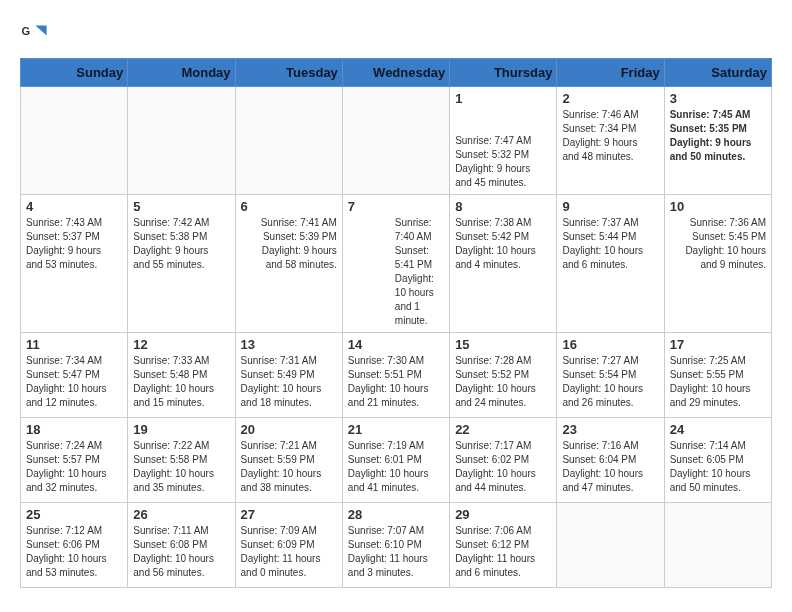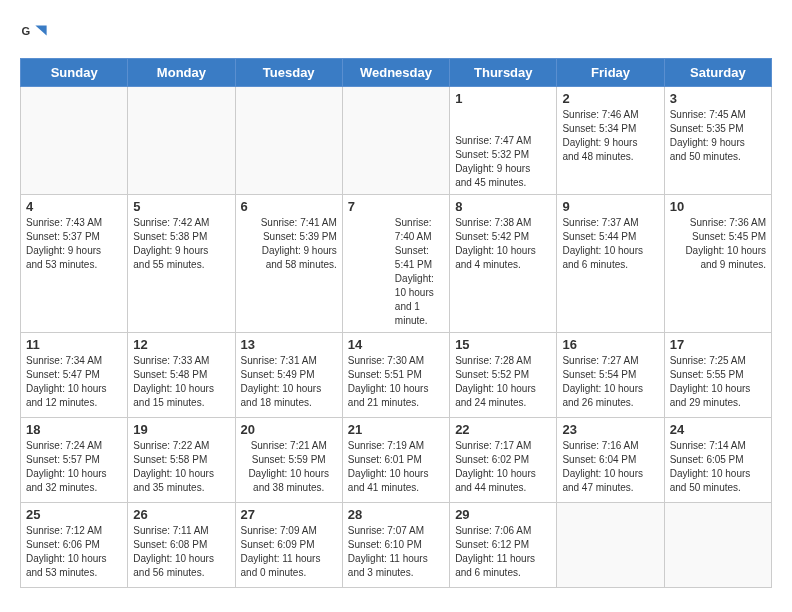--- a/index.html
+++ b/index.html
@@ -38,25 +38,25 @@
       font-size: 16px;
       color: #555;
     }
     .calendar {
       width: 100%;
       border-collapse: collapse;
       border: 1px solid #ccc;
     }
     .calendar th {
       background-color: #3a7cc5;
-      color: #ffffff;
+      color: #0f172a;
       font-size: 13px;
       font-weight: bold;
       padding: 6px 4px;
-      text-align: center;
+      text-align: right;
       border: 1px solid #5a8fd0;
     }
     .calendar td {
       border: 1px solid #ccc;
       vertical-align: top;
       padding: 4px 5px;
       font-size: 10.5px;
       color: #333;
       width: calc(100% / 7);
       height: 85px;
@@ -117,27 +117,27 @@
         <td>
           <div class="day-number">1</div>
           <div class="day-info" style="white-space: pre-line; margin-top: 28px;">Sunrise: 7:47 AM
 Sunset: 5:32 PM
 Daylight: 9 hours
 and 45 minutes.</div>
         </td>
         <td>
           <div class="day-number">2</div>
           <div class="day-info" style="white-space: pre-line;">Sunrise: 7:46 AM
-Sunset: 5:34 PM
+Sunset: 7:34 PM
 Daylight: 9 hours
 and 48 minutes.</div>
         </td>
         <td>
           <div class="day-number">3</div>
-          <div class="day-info" style="white-space: pre-line;">Sunrise: 7:45 AM
+          <div class="day-info" style="white-space: pre-line; font-weight: bold;">Sunrise: 7:45 AM
 Sunset: 5:35 PM
 Daylight: 9 hours
 and 50 minutes.</div>
         </td>
       </tr>
       <tr>
         <td>
           <div class="day-number">4</div>
           <div class="day-info" style="white-space: pre-line;">Sunrise: 7:43 AM
 Sunset: 5:37 PM
@@ -248,21 +248,21 @@
         </td>
         <td>
           <div class="day-number">19</div>
           <div class="day-info" style="white-space: pre-line;">Sunrise: 7:22 AM
 Sunset: 5:58 PM
 Daylight: 10 hours
 and 35 minutes.</div>
         </td>
         <td>
           <div class="day-number">20</div>
-          <div class="day-info" style="white-space: pre-line; text-align: center;">Sunrise: 7:21 AM
+          <div class="day-info" style="white-space: pre-line;">Sunrise: 7:21 AM
 Sunset: 5:59 PM
 Daylight: 10 hours
 and 38 minutes.</div>
         </td>
         <td>
           <div class="day-number">21</div>
           <div class="day-info" style="white-space: pre-line;">Sunrise: 7:19 AM
 Sunset: 6:01 PM
 Daylight: 10 hours
 and 41 minutes.</div>

